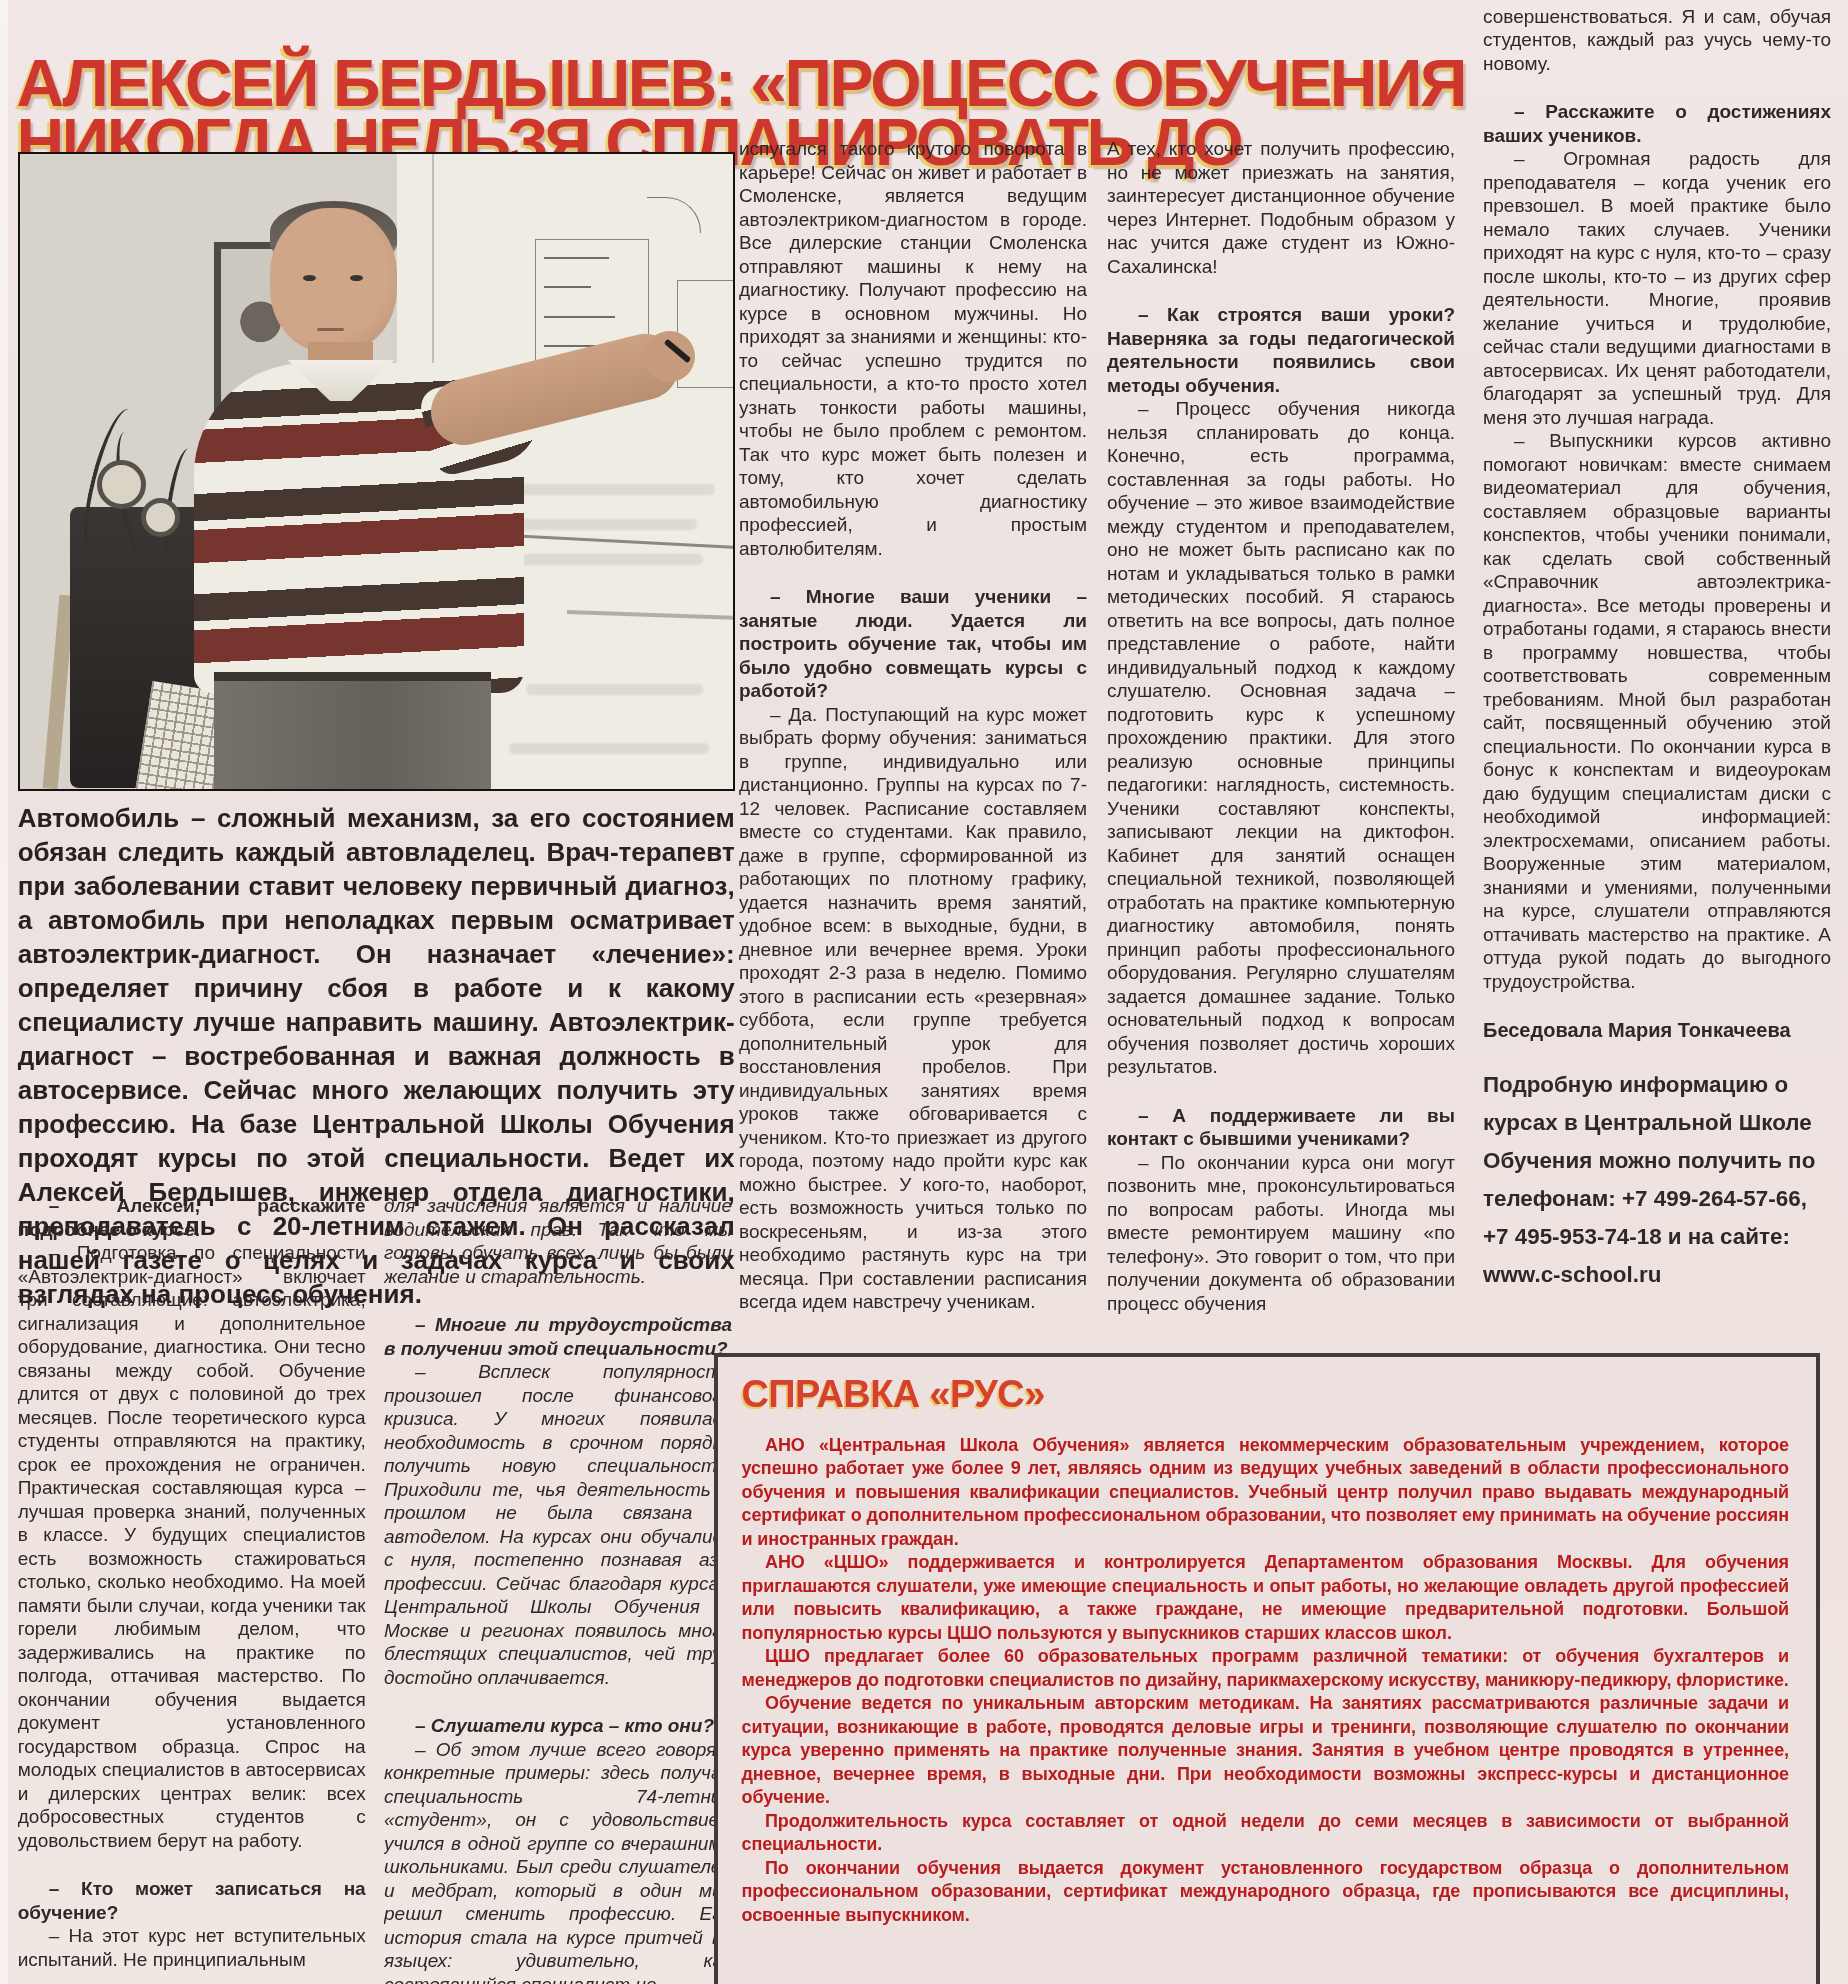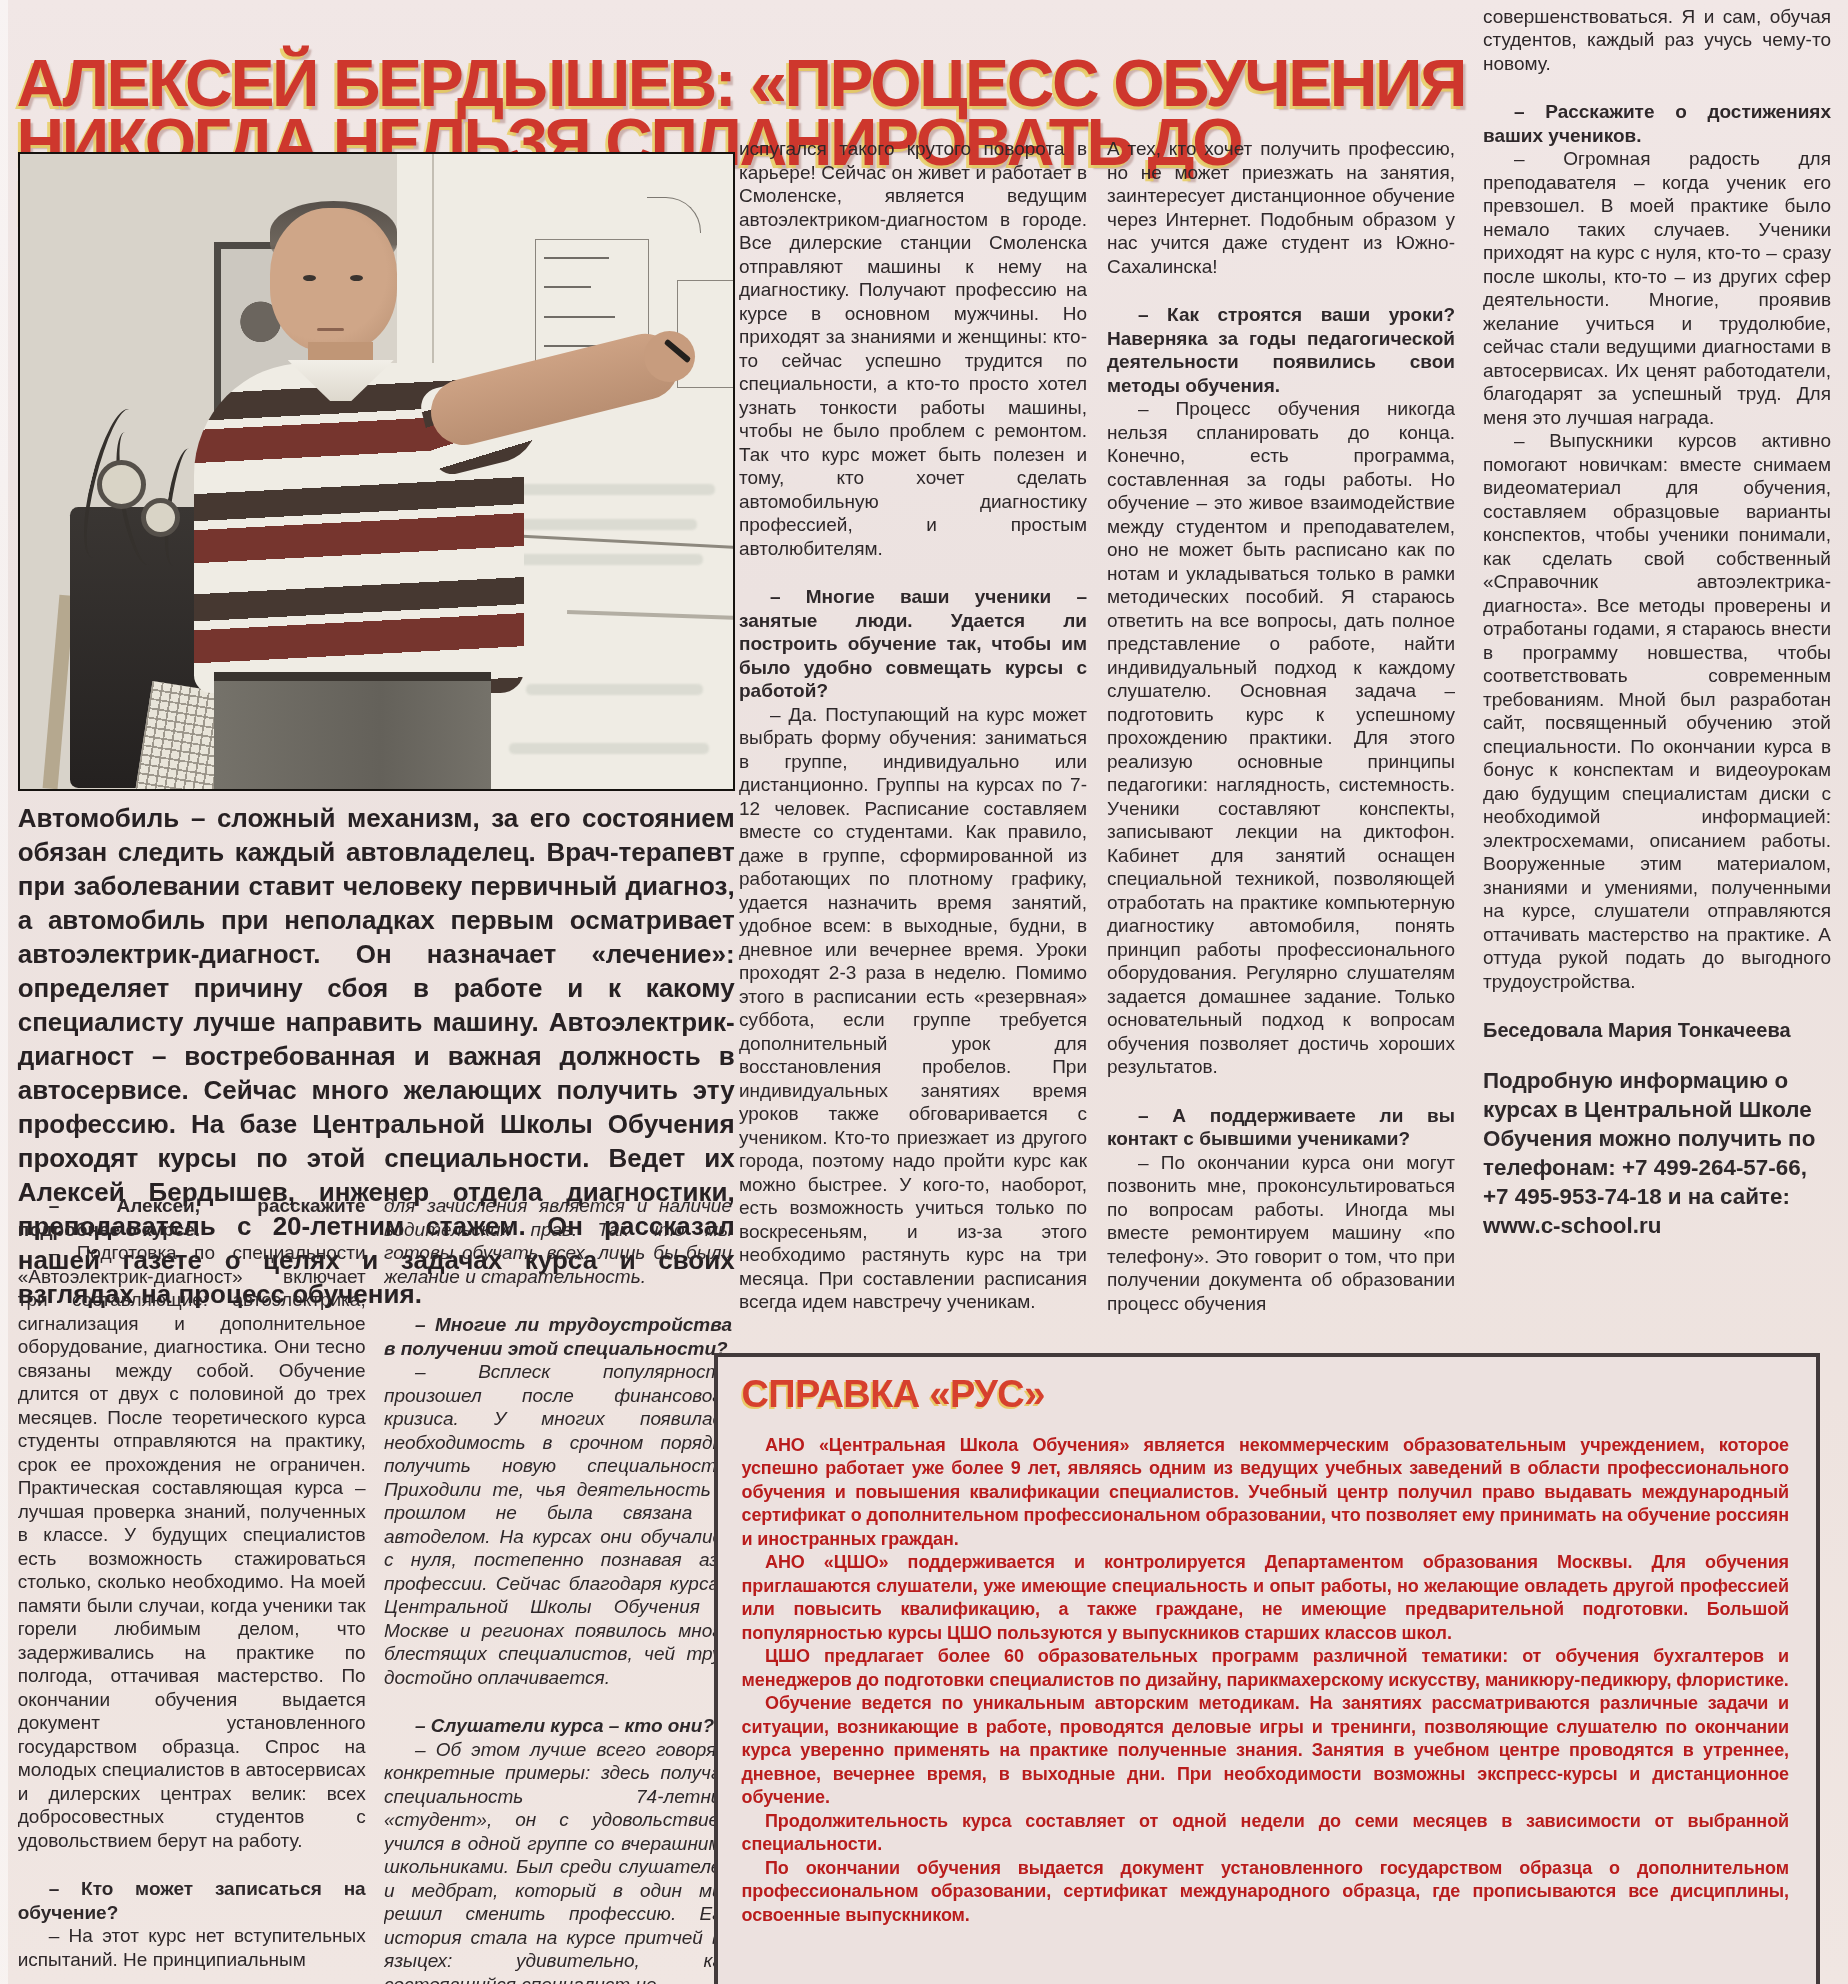--- a/index.html
+++ b/index.html
@@ -104,21 +104,21 @@
   .col p{margin:0;text-indent:31px;}
   .col p.cont{text-indent:0;}
   .col p.q{font-weight:bold;margin-top:25px;}
   .col p.q:first-child{margin-top:0;}
   #col1{left:17.7px;top:1194px;height:791px;overflow:hidden;}
   #col2{left:384px;top:1194px;height:791px;overflow:hidden;font-style:italic;}
   #col3{left:739px;top:137px;height:1208px;overflow:hidden;}
   #col4{left:1107px;top:137px;height:1208px;overflow:hidden;}
   #col5{left:1483px;top:4.7px;height:1341px;overflow:hidden;}
   .byline{font-weight:bold;margin-top:26px !important;text-indent:0 !important;text-align:left;font-size:20px;}
-  .contact{font-weight:bold;margin-top:23.5px !important;text-indent:0 !important;text-align:left;font-size:22.4px;line-height:29px;}
+  .contact{font-weight:bold;margin-top:23.5px !important;text-indent:0 !important;text-align:left;font-size:22.4px;line-height:38px;}
   
   .infobox{
     position:absolute;left:714px;top:1353px;width:1106px;height:767px;
     box-sizing:border-box;
     border:4.1px solid #423a3b;border-bottom:9.4px solid #28231f;
     background:#ece1df;
     padding:17.7px 27px 10.6px 23.5px;
     overflow:hidden;
   }
   .infobox h2{

